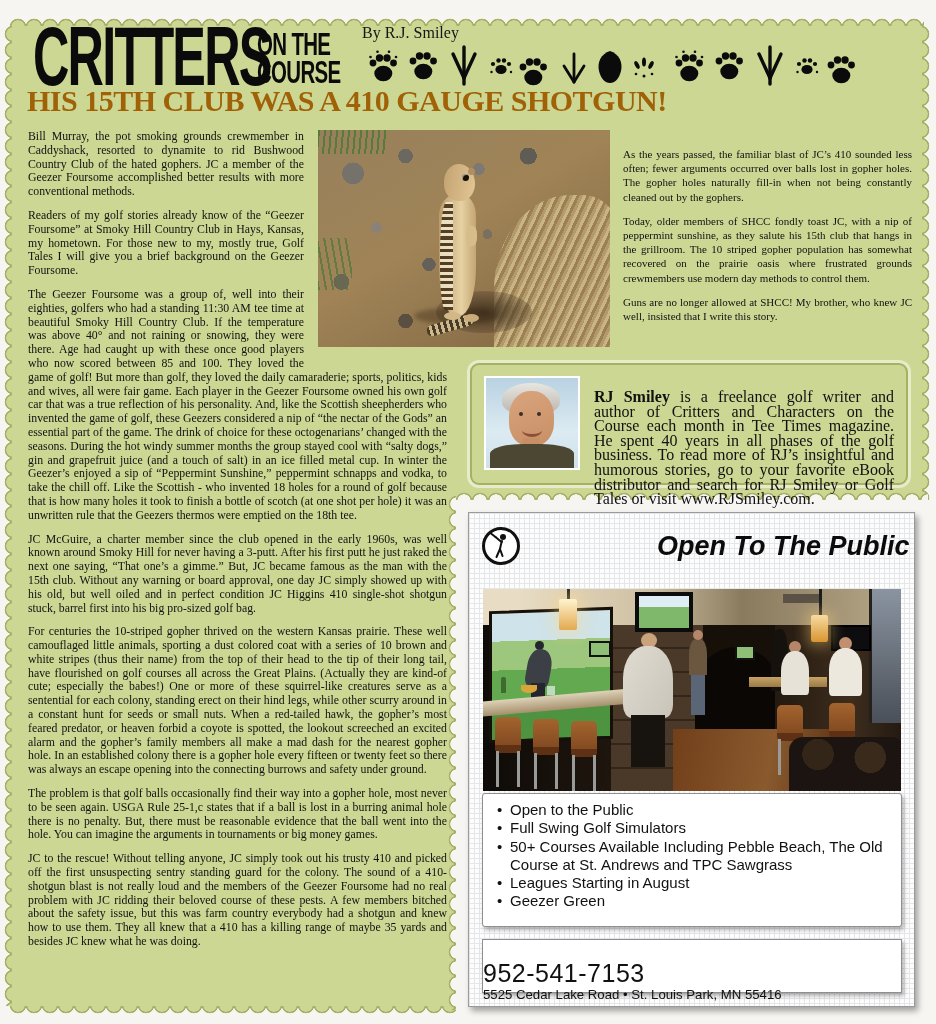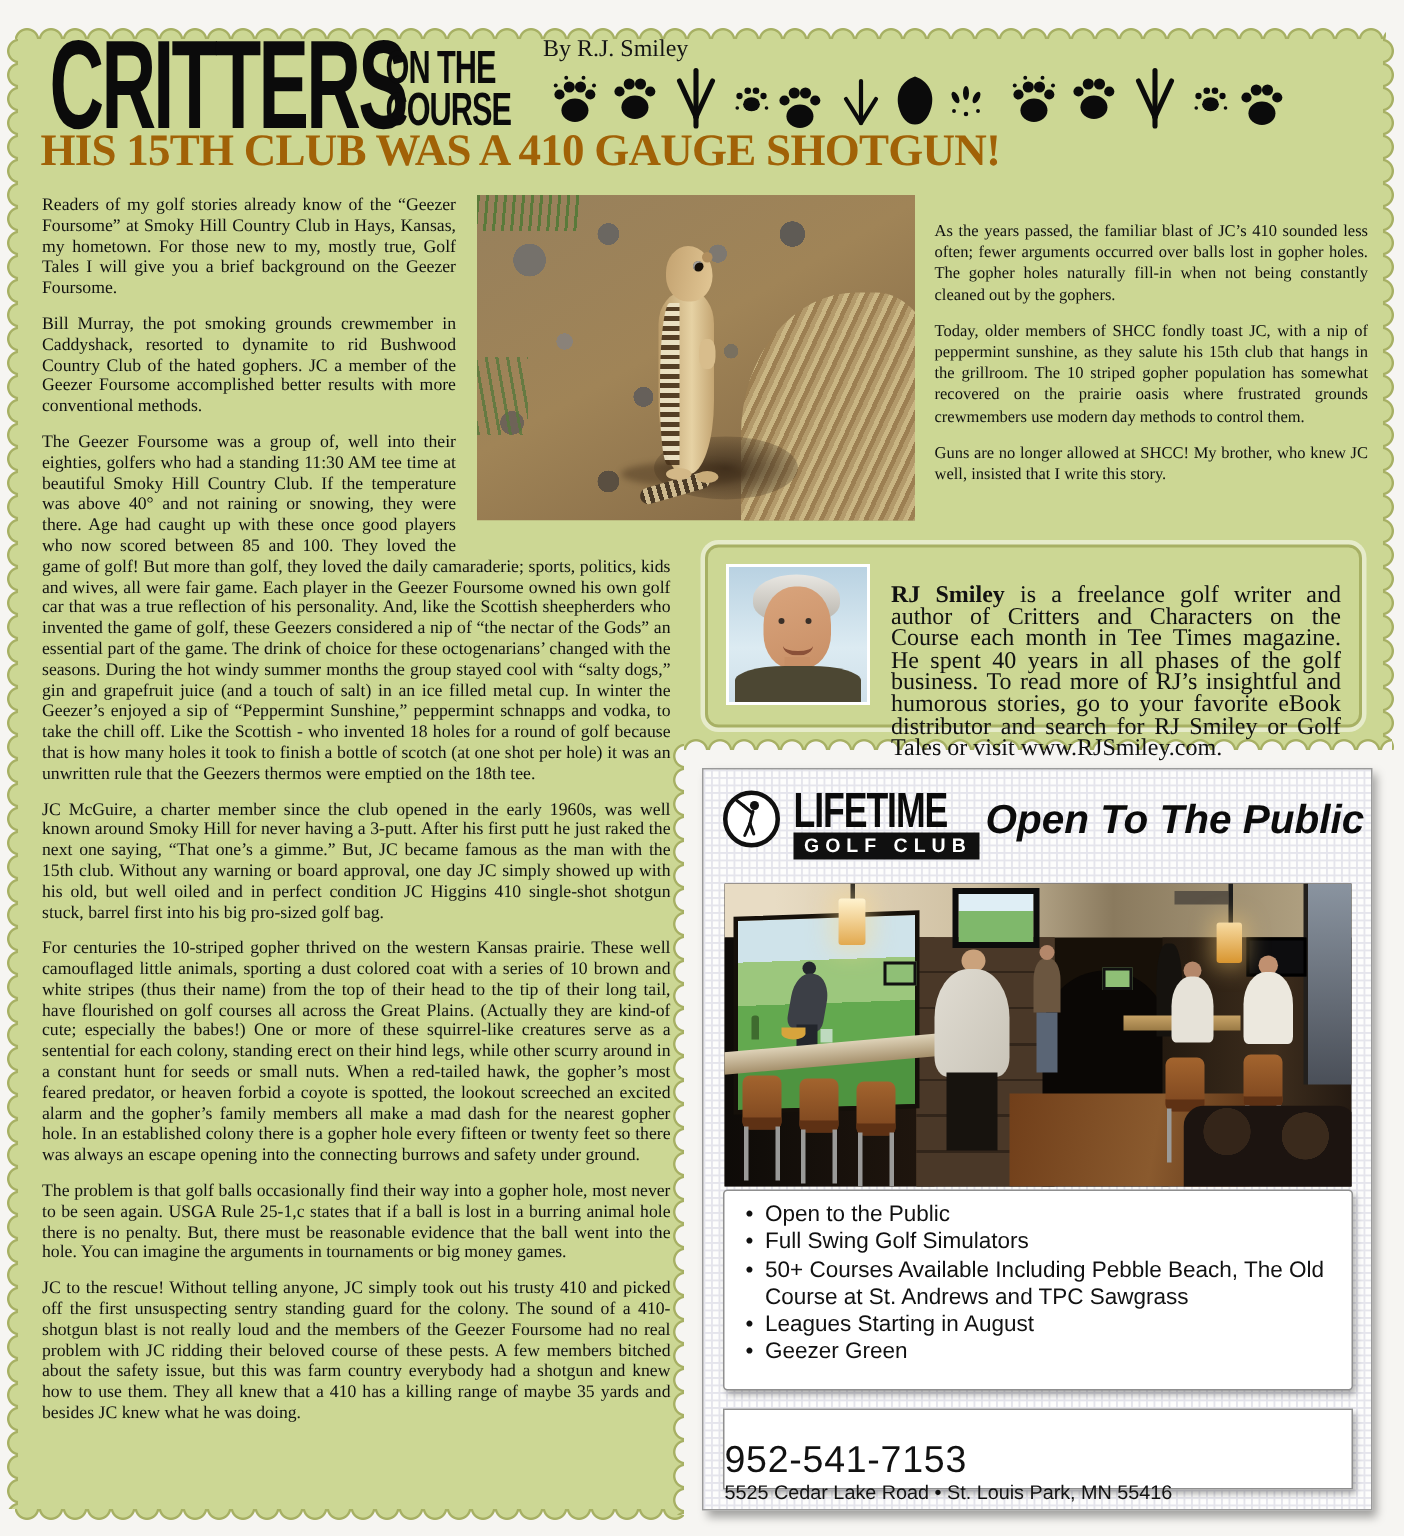--- a/index.html
+++ b/index.html
@@ -209,22 +209,22 @@
     <use href="#g-paw" x="346" y="4"></use>
     <use href="#g-turkey" x="386" y="0"></use>
     <use href="#g-small" x="426" y="10"></use>
     <use href="#g-paw" x="458" y="8"></use>
   </svg>
 
   <h1 class="headline">HIS 15TH CLUB WAS A 410 GAUGE SHOTGUN!</h1>
 
   <div class="col-left">
     <div class="spacer"></div>
+    <p>Bill Murray, the pot smoking grounds crewmember in Caddyshack, resorted to dynamite to rid Bushwood Country Club of the hated gophers. JC a member of the Geezer Foursome accomplished better results with more conventional methods.</p>
     <p>Readers of my golf stories already know of the “Geezer Foursome” at Smoky Hill Country Club in Hays, Kansas, my hometown. For those new to my, mostly true, Golf Tales I will give you a brief background on the Geezer Foursome.</p>
-    <p>Bill Murray, the pot smoking grounds crewmember in Caddyshack, resorted to dynamite to rid Bushwood Country Club of the hated gophers. JC a member of the Geezer Foursome accomplished better results with more conventional methods.</p>
     <p>The Geezer Foursome was a group of, well into their eighties, golfers who had a standing 11:30 AM tee time at beautiful Smoky Hill Country Club. If the temperature was above 40° and not raining or snowing, they were there. Age had caught up with these once good players who now scored between 85 and 100. They loved the game of golf! But more than golf, they loved the daily camaraderie; sports, politics, kids and wives, all were fair game. Each player in the Geezer Foursome owned his own golf car that was a true reflection of his personality. And, like the Scottish sheepherders who invented the game of golf, these Geezers considered a nip of “the nectar of the Gods” an essential part of the game. The drink of choice for these octogenarians’ changed with the seasons. During the hot windy summer months the group stayed cool with “salty dogs,” gin and grapefruit juice (and a touch of salt) in an ice filled metal cup. In winter the Geezer’s enjoyed a sip of “Peppermint Sunshine,” peppermint schnapps and vodka, to take the chill off. Like the Scottish - who invented 18 holes for a round of golf because that is how many holes it took to finish a bottle of scotch (at one shot per hole) it was an unwritten rule that the Geezers thermos were emptied on the 18th tee.</p>
     <p>JC McGuire, a charter member since the club opened in the early 1960s, was well known around Smoky Hill for never having a 3-putt. After his first putt he just raked the next one saying, “That one’s a gimme.” But, JC became famous as the man with the 15th club. Without any warning or board approval, one day JC simply showed up with his old, but well oiled and in perfect condition JC Higgins 410 single-shot shotgun stuck, barrel first into his big pro-sized golf bag.</p>
     <p>For centuries the 10-striped gopher thrived on the western Kansas prairie. These well camouflaged little animals, sporting a dust colored coat with a series of 10 brown and white stripes (thus their name) from the top of their head to the tip of their long tail, have flourished on golf courses all across the Great Plains. (Actually they are kind-of cute; especially the babes!) One or more of these squirrel-like creatures serve as a sentential for each colony, standing erect on their hind legs, while other scurry around in a constant hunt for seeds or small nuts. When a red-tailed hawk, the gopher’s most feared predator, or heaven forbid a coyote is spotted, the lookout screeched an excited alarm and the gopher’s family members all make a mad dash for the nearest gopher hole. In an established colony there is a gopher hole every fifteen or twenty feet so there was always an escape opening into the connecting burrows and safety under ground.</p>
     <p>The problem is that golf balls occasionally find their way into a gopher hole, most never to be seen again. USGA Rule 25-1,c states that if a ball is lost in a burring animal hole there is no penalty. But, there must be reasonable evidence that the ball went into the hole. You can imagine the arguments in tournaments or big money games.</p>
     <p>JC to the rescue! Without telling anyone, JC simply took out his trusty 410 and picked off the first unsuspecting sentry standing guard for the colony. The sound of a 410-shotgun blast is not really loud and the members of the Geezer Foursome had no real problem with JC ridding their beloved course of these pests. A few members bitched about the safety issue, but this was farm country everybody had a shotgun and knew how to use them. They all knew that a 410 has a killing range of maybe 35 yards and besides JC knew what he was doing.</p>
   </div>
 
   <div class="photo">
     <div class="gp-bg"></div>
     <div class="gp-grass1"></div>
@@ -264,24 +264,20 @@
   <div class="ad">
     <div class="logo-circle">
       <svg width="32" height="32" viewBox="0 0 32 32" fill="none" stroke="#101010" stroke-width="2" stroke-linecap="round">
         <circle cx="18" cy="7" r="3" fill="#101010" stroke="none"></circle>
         <path d="M17 11 C16 14 15.5 16 15 19"></path>
         <path d="M15 19 L11.5 27"></path>
         <path d="M15 19 L17.5 26"></path>
         <path d="M16.5 12 L10.5 7"></path>
         <path d="M10.5 7 L6 3.5"></path>
       </svg>
-    </div>
-    <div class="brand">
-      <div class="brand-name">LIFETIME</div>
-      <div class="brand-sub">GOLF CLUB</div>
     </div>
     <div class="tagline">Open To The Public</div>
 
     <div class="sim">
       <div class="sp-ceiling"></div>
       <div class="sp-vent"></div>
       <div class="sp-wallL"></div>
       <div class="sp-stone"></div>
       <div class="sp-arch"></div>
       <div class="sp-wallR"></div>

